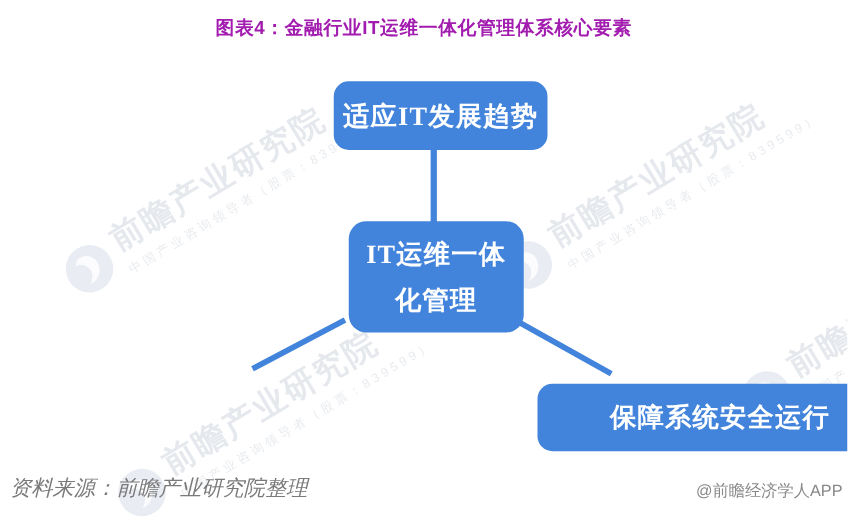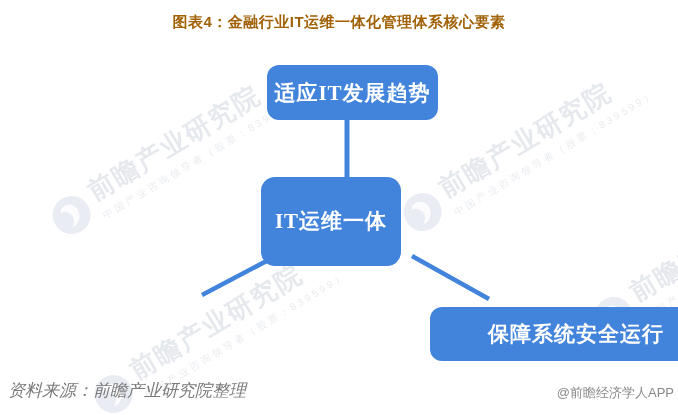--- a/index.html
+++ b/index.html
@@ -3,21 +3,21 @@
 <meta charset="utf-8">
 <style>
   html,body{margin:0;padding:0;background:#fff;}
   .stage{
     position:relative;width:678px;height:415px;background:#ffffff;
     overflow:hidden;font-family:"Liberation Sans","DejaVu Sans",sans-serif;
   }
   
   .title{
     position:absolute;top:13px;left:0;right:0;text-align:center;
-    font-size:15px;font-weight:bold;color:#a16207;letter-spacing:.5px;z-index:3;
+    font-size:15px;font-weight:bold;color:#a21caf;letter-spacing:.5px;z-index:3;
   }
   
   .watermark{position:absolute;z-index:0;}
   .wm-inner{
     display:flex;align-items:center;white-space:nowrap;
     transform:rotate(-31deg);transform-origin:19px 19px;
   }
   .wm-logo{width:38px;height:38px;flex:none;}
   .wm-text{margin-left:8px;}
   .wm-line1{
@@ -30,21 +30,21 @@
   .connectors{position:absolute;left:0;top:0;z-index:1;}
   .connectors line{stroke:var(--connector,#4284DB);}
   
   .node{
     position:absolute;display:flex;align-items:center;justify-content:center;
     background:var(--node,#4284DB);color:#fff;font-weight:bold;
     font-family:"Liberation Serif","DejaVu Serif",serif;
     font-size:21px;letter-spacing:1px;z-index:2;text-align:center;
   }
   .node-top{left:267px;top:65px;width:171px;height:55px;border-radius:12px;}
-  .node-center{left:261px;top:177px;width:140px;height:89px;border-radius:14px;line-height:37px;}
+  .node-center{left:279px;top:177px;width:140px;height:89px;border-radius:14px;line-height:37px;}
   .node-bl{left:52px;top:294px;width:203px;height:57px;border-radius:12px;}
   .node-br{left:430px;top:307px;width:228px;height:54px;border-radius:12px;padding-left:32px;}
   .node-center .nc-line{display:block;}
   
   .source{
     position:absolute;left:8px;bottom:13px;font-style:italic;
     color:#7a7a7a;font-size:17px;z-index:3;
   }
   .credit{
     position:absolute;right:4px;bottom:13px;color:#888;font-size:13px;z-index:3;
@@ -123,20 +123,21 @@
     <line x1="412" y1="256" x2="489" y2="299" stroke-width="4.5"></line>
   </svg>
 
   <div class="node node-top">
     <span>适应IT发展趋势</span>
   </div>
 
   <div class="node node-center">
     <span>
       <span class="nc-line">IT运维一体</span>
+      <span class="nc-line">化管理</span>
     </span>
   </div>
 
 
   <div class="node node-br">
     <span>保障系统安全运行</span>
   </div>
 
   <div class="source">资料来源：前瞻产业研究院整理</div>
   <div class="credit">@前瞻经济学人APP</div>

